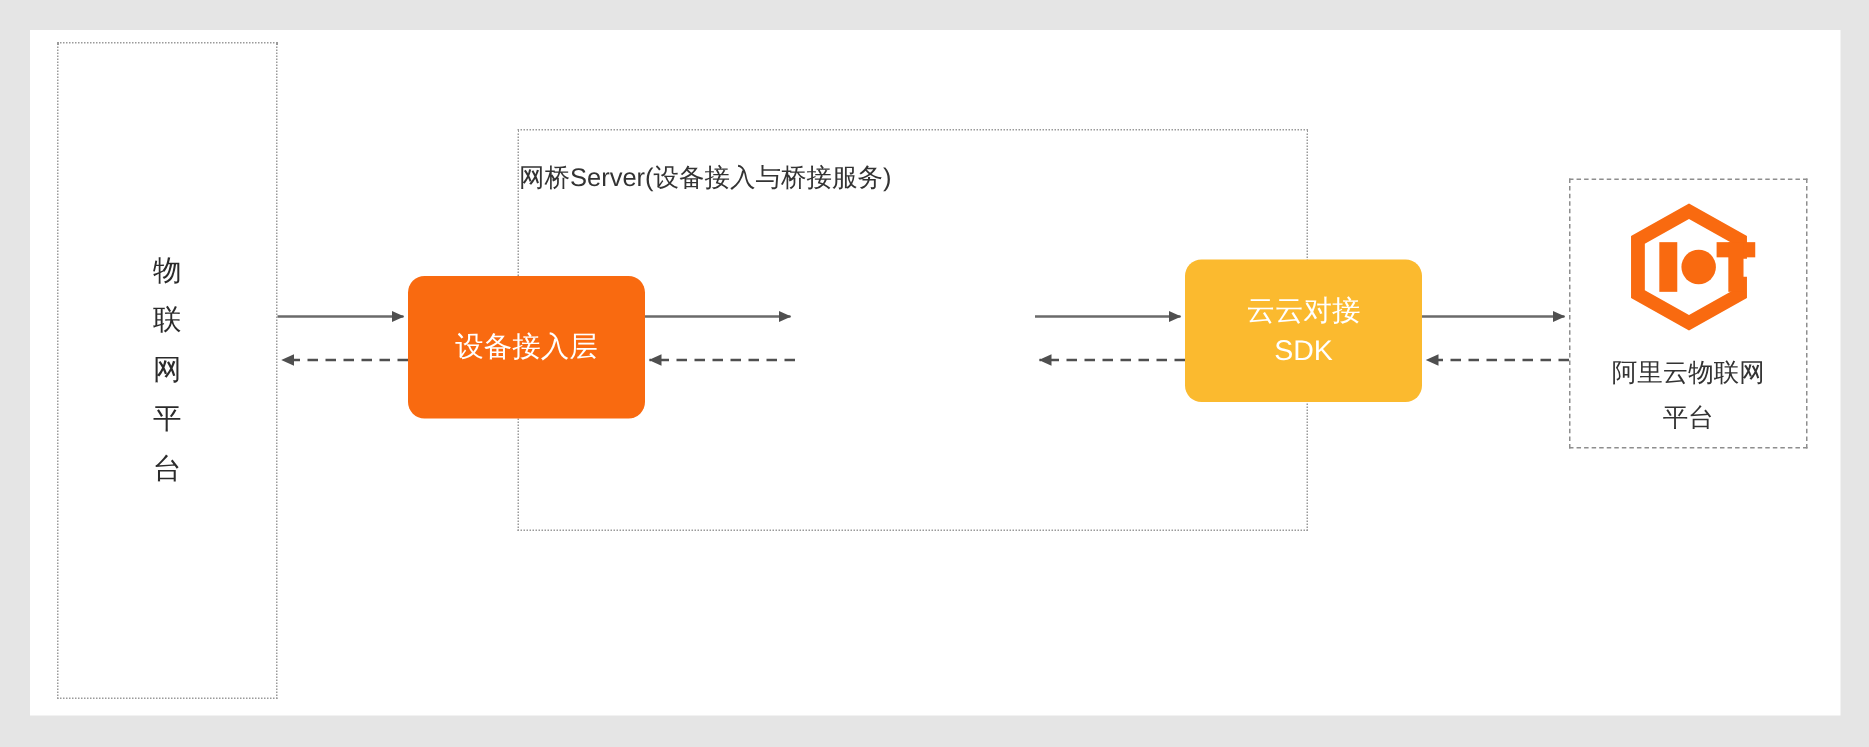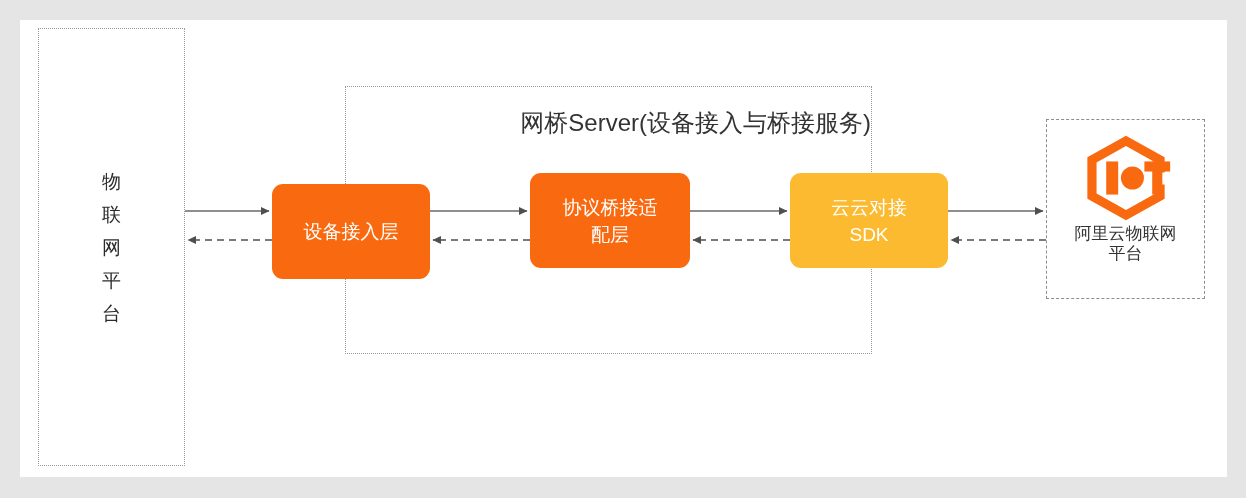--- a/index.html
+++ b/index.html
@@ -56,22 +56,22 @@
     width: 527px;
     height: 268px;
     border: 1px dotted #9a9a9a;
     background: #ffffff;
   }
   .bridge-title {
     position: absolute;
     left: 0;
     top: 20px;
     width: 100%;
-    text-align: right;
-    font-size: 24px;
+    text-align: left;
+    font-size: 17px;
     color: #333333;
     font-weight: 400;
     white-space: nowrap;
   }
 
   
   .proc-box {
     height: 95px;
     border-radius: 11px;
     display: flex;
@@ -97,23 +97,23 @@
     border: 1px dashed #8e8e8e;
     background: #ffffff;
     display: flex;
     flex-direction: column;
     align-items: center;
     justify-content: flex-start;
     padding-top: 12px;
   }
   .aliyun-logo { width: 92px; height: 92px; display: block; }
   .aliyun-label {
-    margin-top: 0;
+    margin-top: 10px;
     font-size: 17px;
-    line-height: 20px;
+    line-height: 30px;
     color: #333333;
     text-align: center;
     white-space: pre-line;
   }
 
   
   .arrows {
     position: absolute;
     left: 0; top: 0;
     width: 1207px; height: 457px;
@@ -158,24 +158,20 @@
     <line x1="770" y1="220" x2="673" y2="220" stroke="#4f4f4f" stroke-width="1.6" stroke-dasharray="7,5" marker-end="url(#ah-l)"></line>
 
     <line x1="928" y1="191" x2="1023" y2="191" stroke="#6a6a6a" stroke-width="1.6" marker-end="url(#ah-r)"></line>
     <line x1="1026" y1="220" x2="931" y2="220" stroke="#4f4f4f" stroke-width="1.6" stroke-dasharray="7,5" marker-end="url(#ah-l)"></line>
   </svg>
 
   <div class="abs proc-box proc-1" style="background:#f96a10">
     <span>设备接入层</span>
   </div>
 
-  <div class="abs proc-box proc-2" style="background:#f96a10">
-    <span>协议桥接适
-配层</span>
-  </div>
 
   <div class="abs proc-box proc-3" style="background:#fbba2f">
     <span>云云对接
 SDK</span>
   </div>
 
   <div class="abs aliyun-box">
     <svg class="aliyun-logo" viewBox="0 0 100 100" xmlns="http://www.w3.org/2000/svg">
 
       <path d="M50 4 L92 27.5 L92 44 L82 44 L82 33.2 L50 15.3 L18 33.2 L18 66.8 L50 84.7 L82 66.8 L82 57 L92 57 L92 72.5 L50 96 L8 72.5 L8 27.5 Z" fill="#f96a10"></path>

